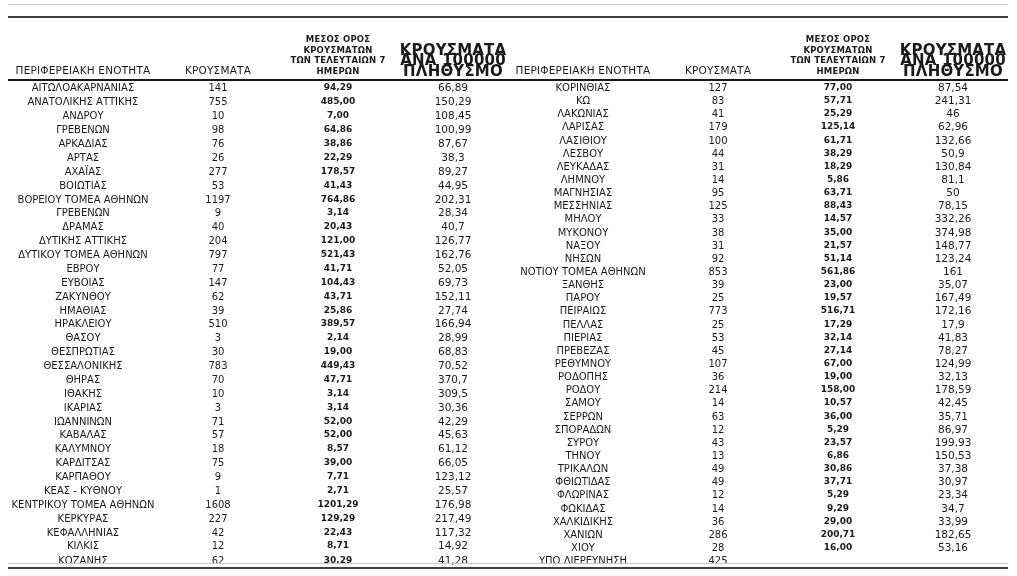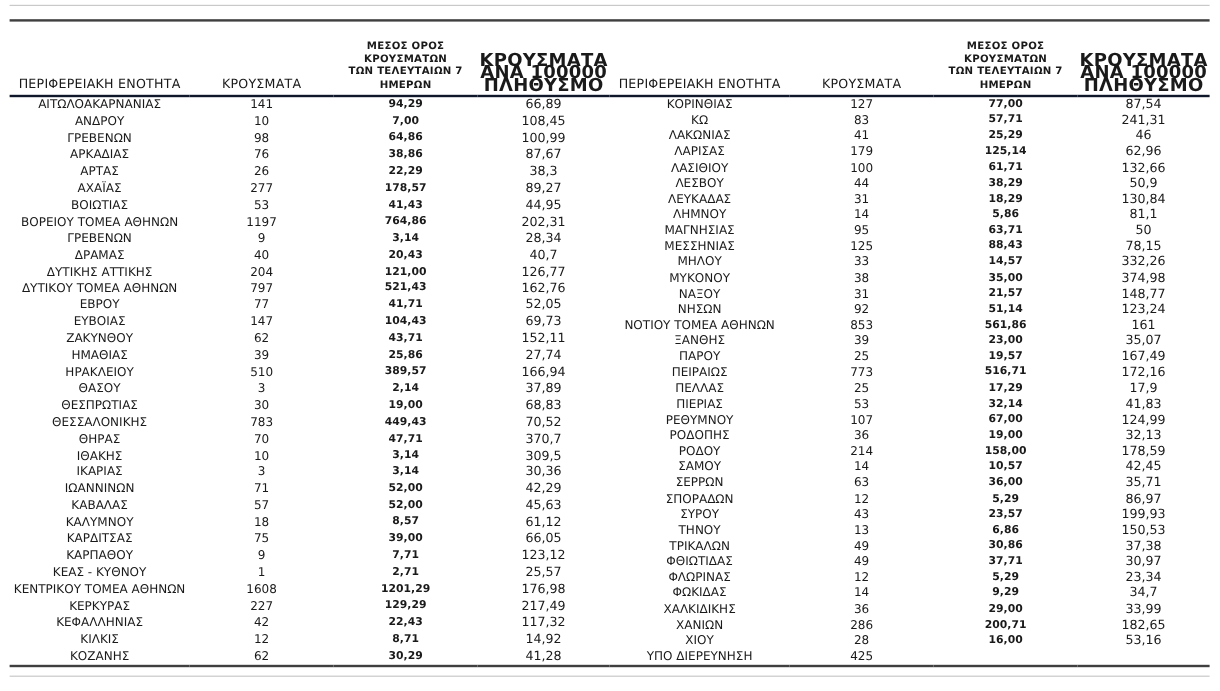--- a/index.html
+++ b/index.html
@@ -79,20 +79,26 @@
       </tr>
     </thead>
     <tbody>
         <tr>
           <td class="c-region">ΑΙΤΩΛΟΑΚΑΡΝΑΝΙΑΣ</td>
           <td class="c-cases">141</td>
           <td class="c-avg7">94,29</td>
           <td class="c-per">66,89</td>
         </tr>
         <tr>
+          <td class="c-region">ΑΝΑΤΟΛΙΚΗΣ ΑΤΤΙΚΗΣ</td>
+          <td class="c-cases">755</td>
+          <td class="c-avg7">485,00</td>
+          <td class="c-per">150,29</td>
+        </tr>
+        <tr>
           <td class="c-region">ΑΝΔΡΟΥ</td>
           <td class="c-cases">10</td>
           <td class="c-avg7">7,00</td>
           <td class="c-per">108,45</td>
         </tr>
         <tr>
           <td class="c-region">ΓΡΕΒΕΝΩΝ</td>
           <td class="c-cases">98</td>
           <td class="c-avg7">64,86</td>
           <td class="c-per">100,99</td>
@@ -178,21 +184,21 @@
         <tr>
           <td class="c-region">ΗΡΑΚΛΕΙΟΥ</td>
           <td class="c-cases">510</td>
           <td class="c-avg7">389,57</td>
           <td class="c-per">166,94</td>
         </tr>
         <tr>
           <td class="c-region">ΘΑΣΟΥ</td>
           <td class="c-cases">3</td>
           <td class="c-avg7">2,14</td>
-          <td class="c-per">37,89</td>
+          <td class="c-per">28,99</td>
         </tr>
         <tr>
           <td class="c-region">ΘΕΣΠΡΩΤΙΑΣ</td>
           <td class="c-cases">30</td>
           <td class="c-avg7">19,00</td>
           <td class="c-per">68,83</td>
         </tr>
         <tr>
           <td class="c-region">ΘΕΣΣΑΛΟΝΙΚΗΣ</td>
           <td class="c-cases">783</td>
@@ -416,20 +422,26 @@
           <td class="c-avg7">17,29</td>
           <td class="c-per">17,9</td>
         </tr>
         <tr>
           <td class="c-region">ΠΙΕΡΙΑΣ</td>
           <td class="c-cases">53</td>
           <td class="c-avg7">32,14</td>
           <td class="c-per">41,83</td>
         </tr>
         <tr>
+          <td class="c-region">ΠΡΕΒΕΖΑΣ</td>
+          <td class="c-cases">45</td>
+          <td class="c-avg7">27,14</td>
+          <td class="c-per">78,27</td>
+        </tr>
+        <tr>
           <td class="c-region">ΡΕΘΥΜΝΟΥ</td>
           <td class="c-cases">107</td>
           <td class="c-avg7">67,00</td>
           <td class="c-per">124,99</td>
         </tr>
         <tr>
           <td class="c-region">ΡΟΔΟΠΗΣ</td>
           <td class="c-cases">36</td>
           <td class="c-avg7">19,00</td>
           <td class="c-per">32,13</td>

